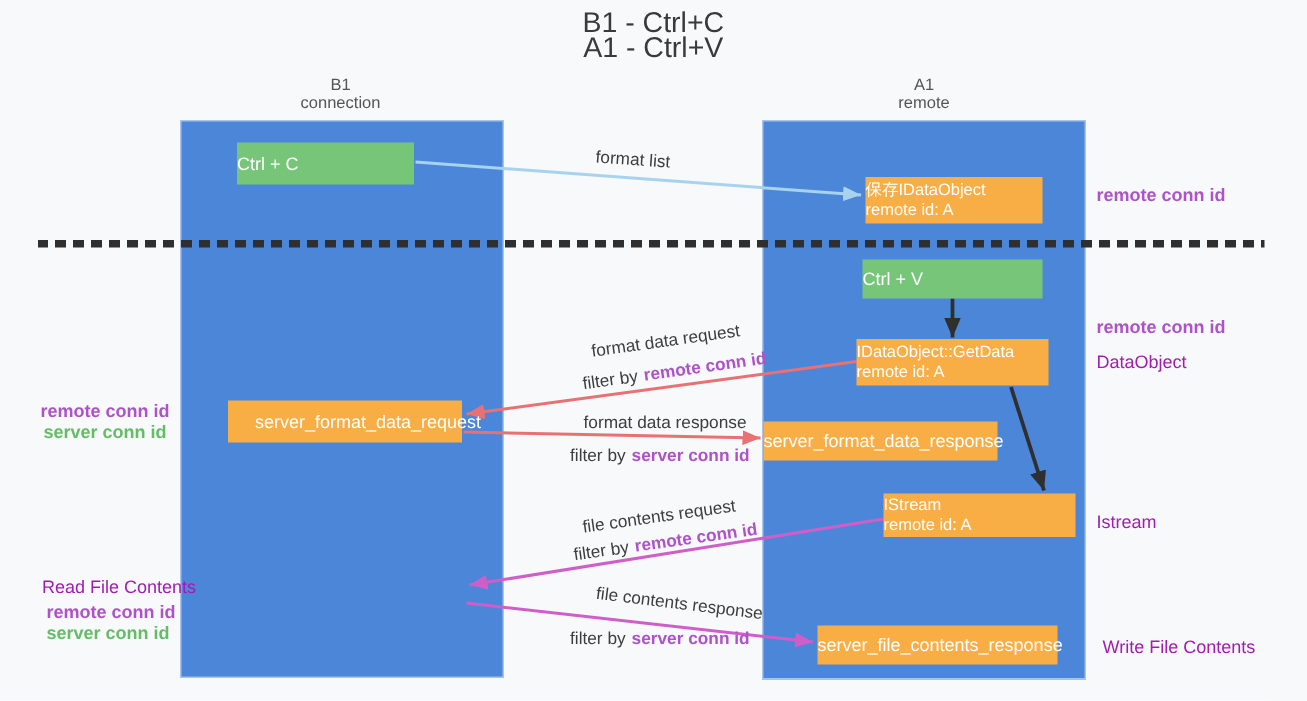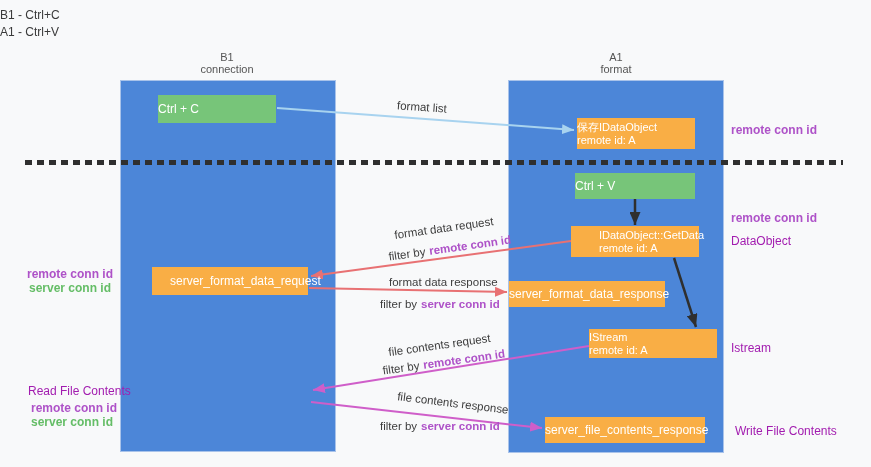--- a/index.html
+++ b/index.html
@@ -4,21 +4,21 @@
 <style>
   html,body { margin:0; padding:0; }
   .canvas {
     position:relative; width:871px; height:467px;
     background:#f8f9fa; overflow:hidden;
     font-family:"Liberation Sans", sans-serif;
     color:#3d3d3d;
   }
   .title {
     position:absolute; top:7px; left:0; right:0;
-    text-align:left; font-size:12px; line-height:17px; color:#3a3a3a;
+    text-align:center; font-size:19px; line-height:17px; color:#3a3a3a;
   }
   .lane { position:absolute; background:#4c86d8; border:1px solid #a9c3ea; box-sizing:border-box; }
   .lane-left  { left:120px; top:80px; width:216px; height:372px; }
   .lane-right { left:508px; top:80px; width:216px; height:373px; }
   .lane-header {
     position:absolute; width:120px; text-align:center;
     font-size:11px; line-height:12px; color:#555;
   }
   .hdr-left  { left:167px; top:51px; }
   .hdr-right { left:556px; top:51px; }
@@ -27,21 +27,21 @@
     align-items:flex-start; justify-content:center;
     color:#fff; text-align:center; box-sizing:border-box;
   }
   .node.green  { background:#77c579; font-size:12px; }
   .node.orange { background:#f9ae45; }
   .node .l { font-size:11px; line-height:13px; }
   .node.single { font-size:12px; }
   .n-ctrl-c   { left:158px; top:95px;  width:118px; height:28px; }
   .n-save     { left:577px; top:118px; width:118px; height:31px; }
   .n-ctrl-v   { left:575px; top:173px; width:120px; height:26px; }
-  .n-getdata  { left:571px; top:226px; width:128px; height:31px;padding-left:28px; }
+  .n-getdata  { left:571px; top:226px; width:128px; height:31px; }
   .n-freq     { left:152px; top:267px; width:156px; height:28px;padding-left:18px; }
   .n-fresp    { left:509px; top:281px; width:156px; height:26px; }
   .n-istream  { left:589px; top:329px; width:128px; height:29px; }
   .n-fcreq    { left:150px; top:383px; width:160px; height:27px; }
   .n-fcresp   { left:545px; top:417px; width:160px; height:26px; }
   .divider {
     position:absolute; left:25px; top:160px; width:818px; height:5px;
     background:repeating-linear-gradient(90deg,#2f2f2f 0 7px, transparent 7px 12px);
   }
   .side { position:absolute; font-size:12px; white-space:nowrap; }
@@ -64,21 +64,21 @@
     <div>B1 - Ctrl+C</div>
     <div>A1 - Ctrl+V</div>
   </div>
 
   <div class="lane-header hdr-left">
     <div>B1</div>
     <div>connection</div>
   </div>
   <div class="lane-header hdr-right">
     <div>A1</div>
-    <div>format</div>
+    <div>remote</div>
   </div>
 
   <div class="lane lane-left"></div>
   <div class="lane lane-right"></div>
 
   <div class="divider"></div>
 
   <svg class="overlay" width="871" height="467">
     <defs>
       <marker id="m-blue" markerUnits="userSpaceOnUse" markerWidth="12" markerHeight="10" viewBox="0 0 12 10" refX="12" refY="5" orient="auto">

